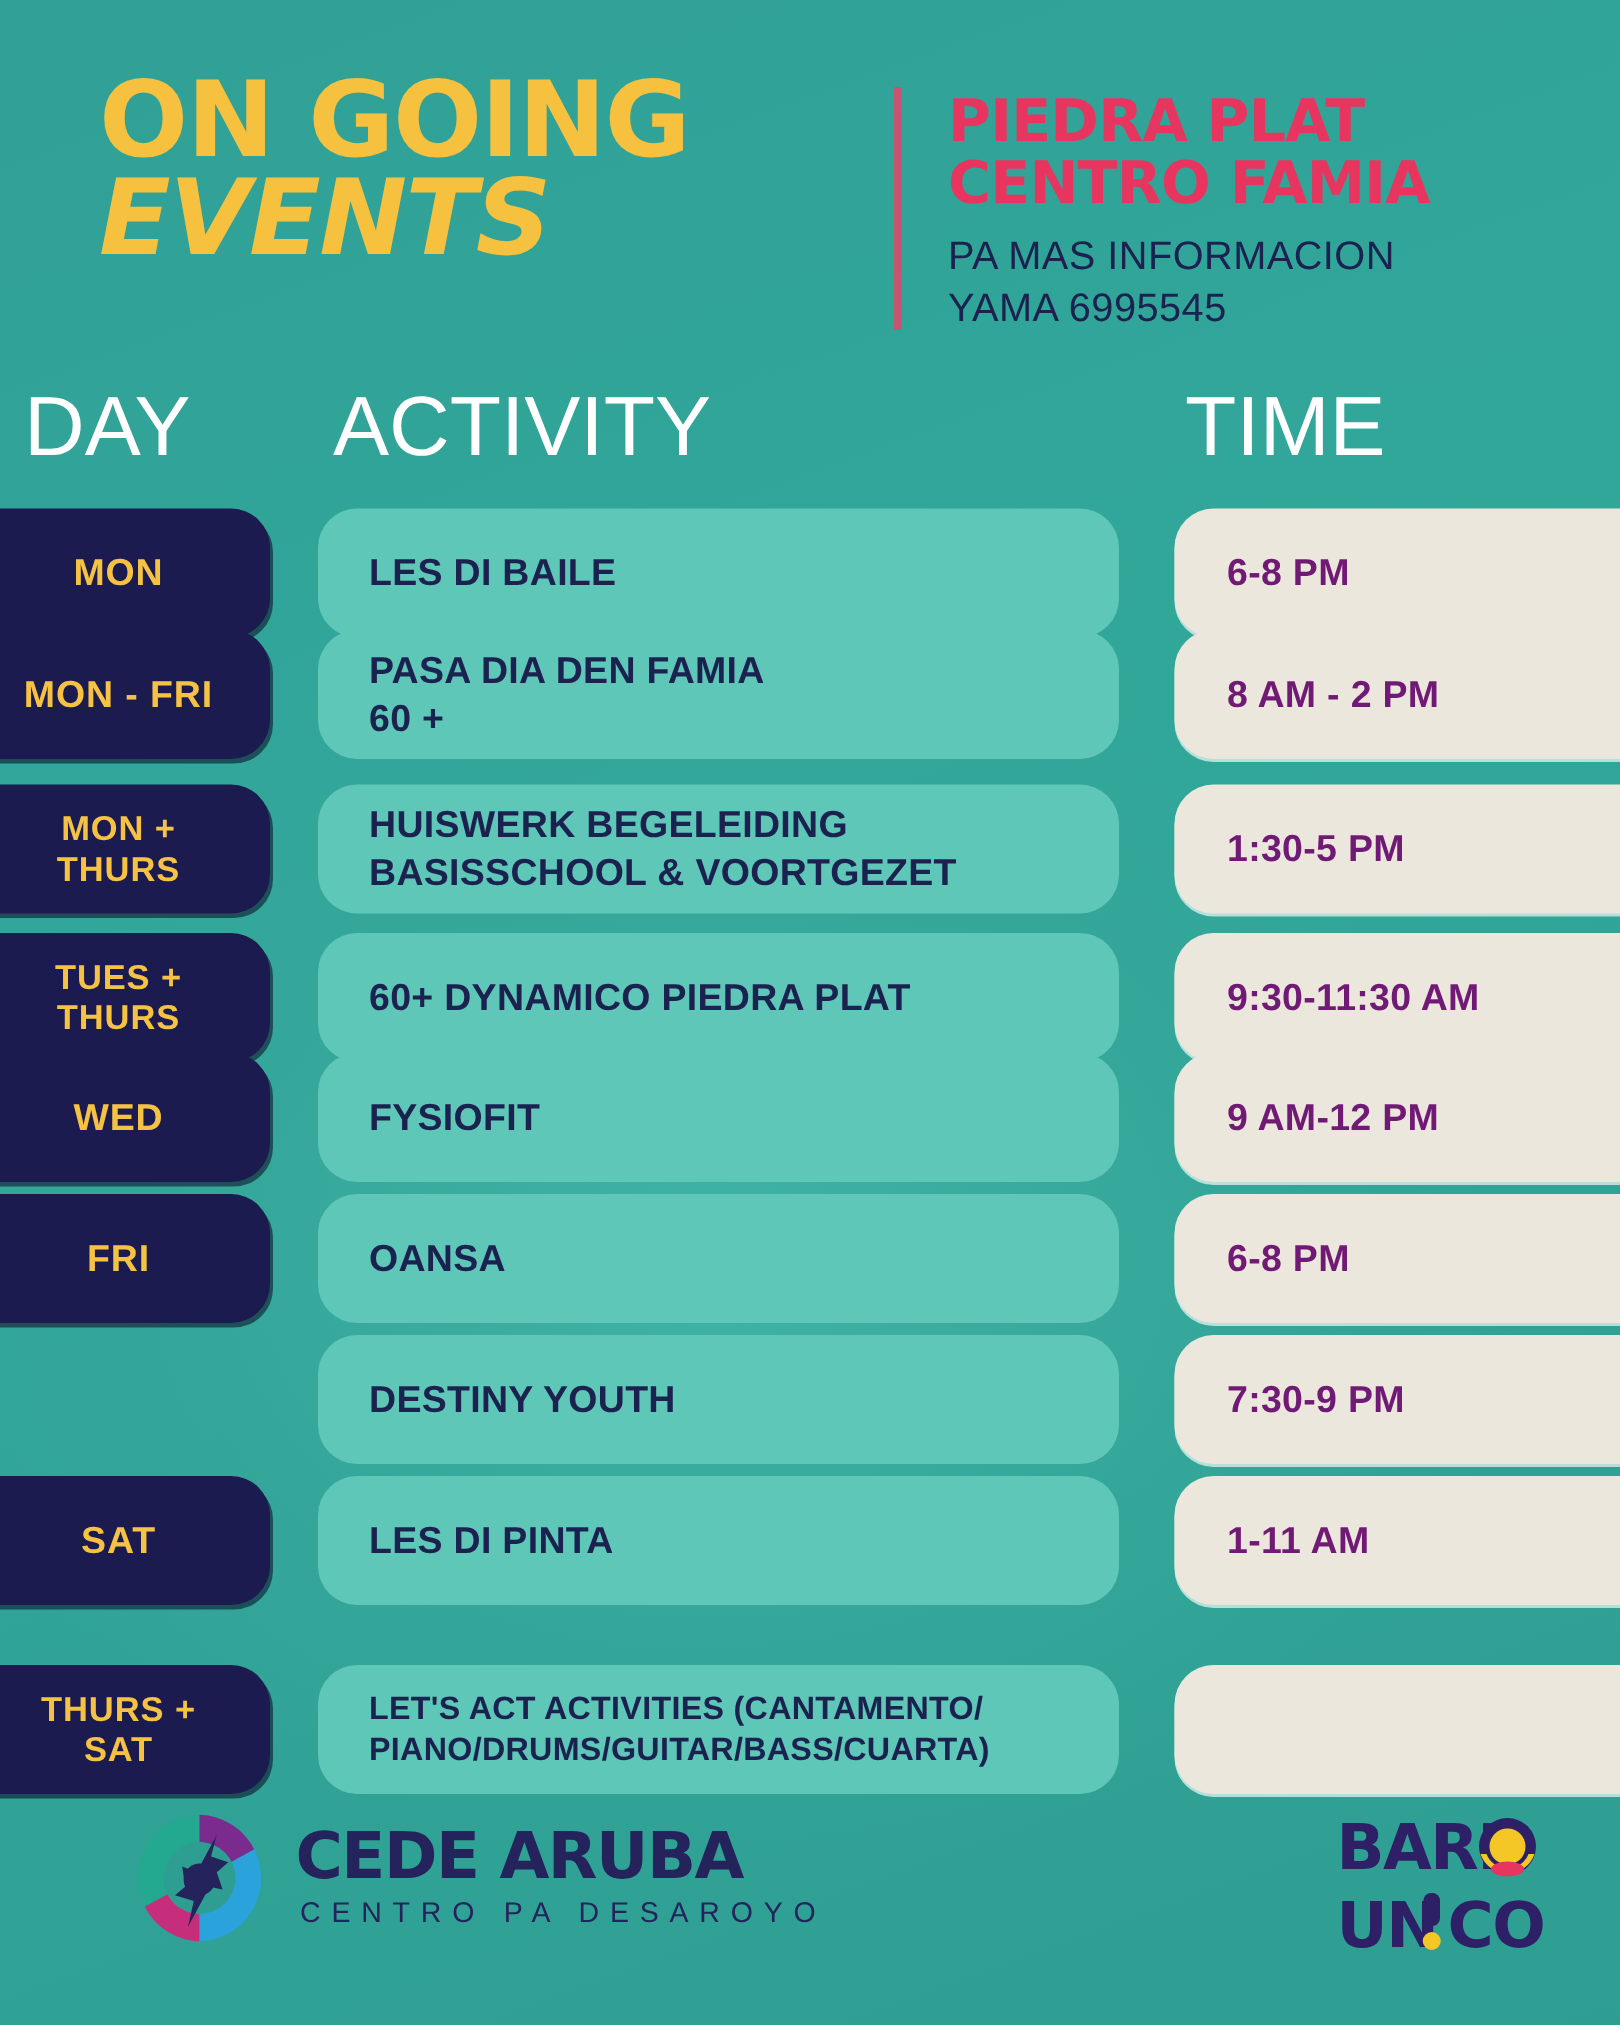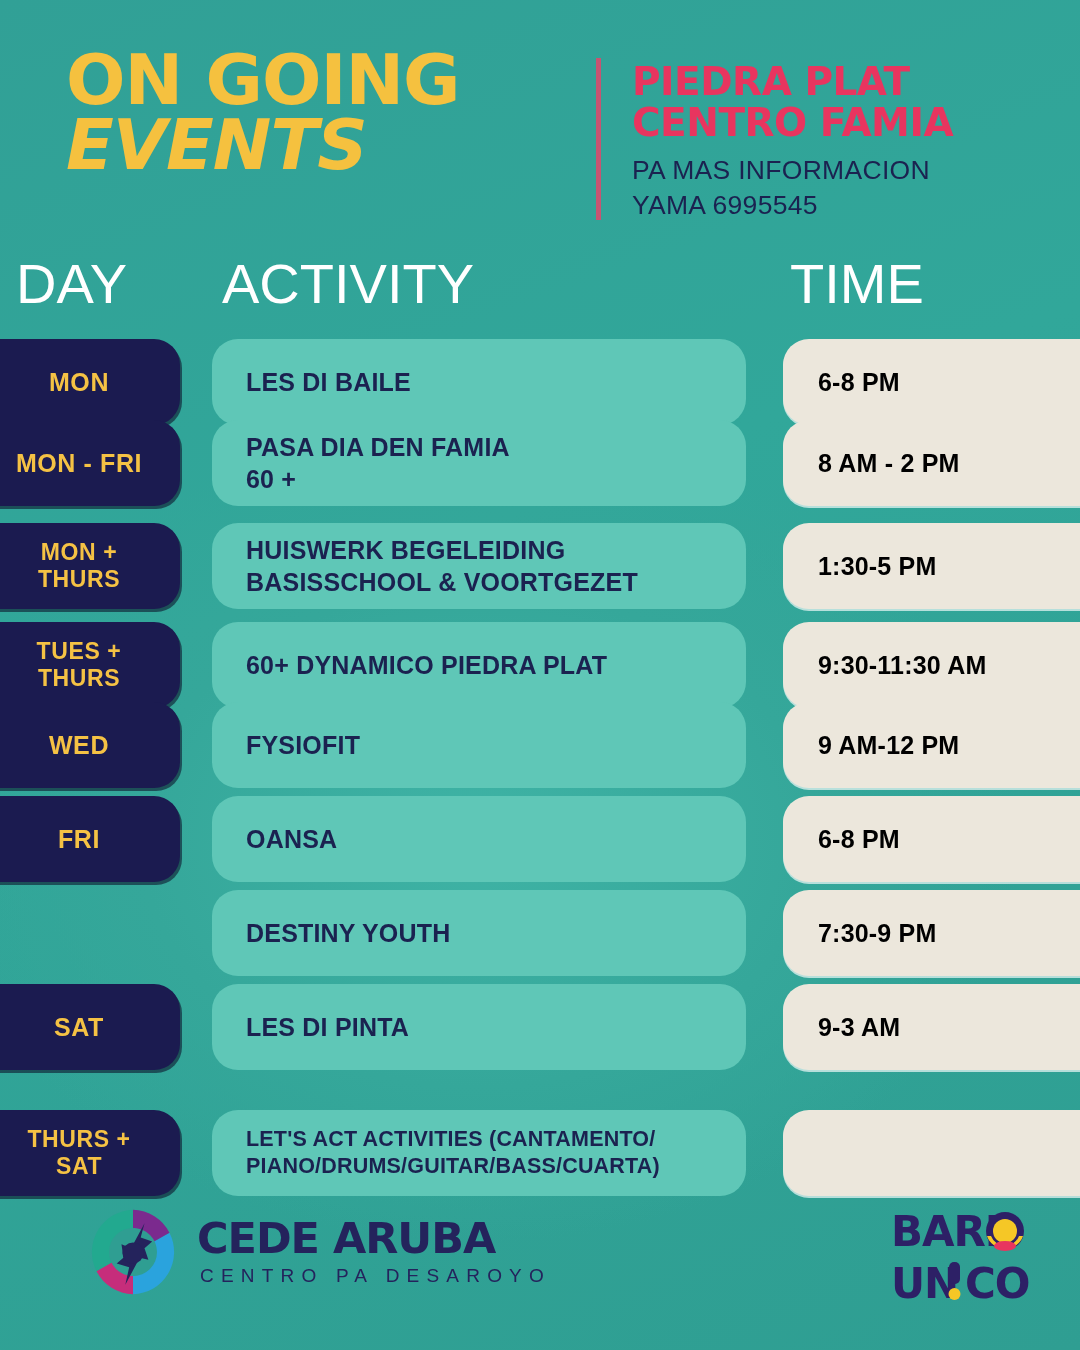--- a/index.html
+++ b/index.html
@@ -176,21 +176,21 @@
     display: flex;
     align-items: center;
     box-sizing: border-box;
     padding: 4px 18px 4px 35px;
   }
   .cell-time span {
     font-family: "Liberation Sans", sans-serif;
     font-weight: bold;
     font-size: 25px;
     letter-spacing: .2px;
-    color: #000000;
+    color: #701a75;
     white-space: nowrap;
   }
 
   
   .footer {
     position: absolute;
     left: 0; right: 0;
     top: 1186px;
     height: 164px;
     margin-left: 23px;
@@ -338,21 +338,21 @@
         </div>
       </div>
       <div class="row" style="top: 658px; height: 86px;">
         <div class="cell-day" style="height: 86px;">
           <span>SAT</span>
         </div>
         <div class="cell-activity" style="height: 86px;">
           <span>LES DI PINTA</span>
         </div>
         <div class="cell-time" style="height: 86px;">
-          <span>9-3 AM</span>
+          <span>1-11 AM</span>
         </div>
       </div>
       <div class="row" style="top: 784px; height: 102px;">
         <div class="cell-day small" style="height: 86px;">
           <span>THURS +
 SAT</span>
         </div>
         <div class="cell-activity tiny" style="height: 86px;">
           <span>LET'S ACT ACTIVITIES (CANTAMENTO/
 PIANO/DRUMS/GUITAR/BASS/CUARTA)</span>

